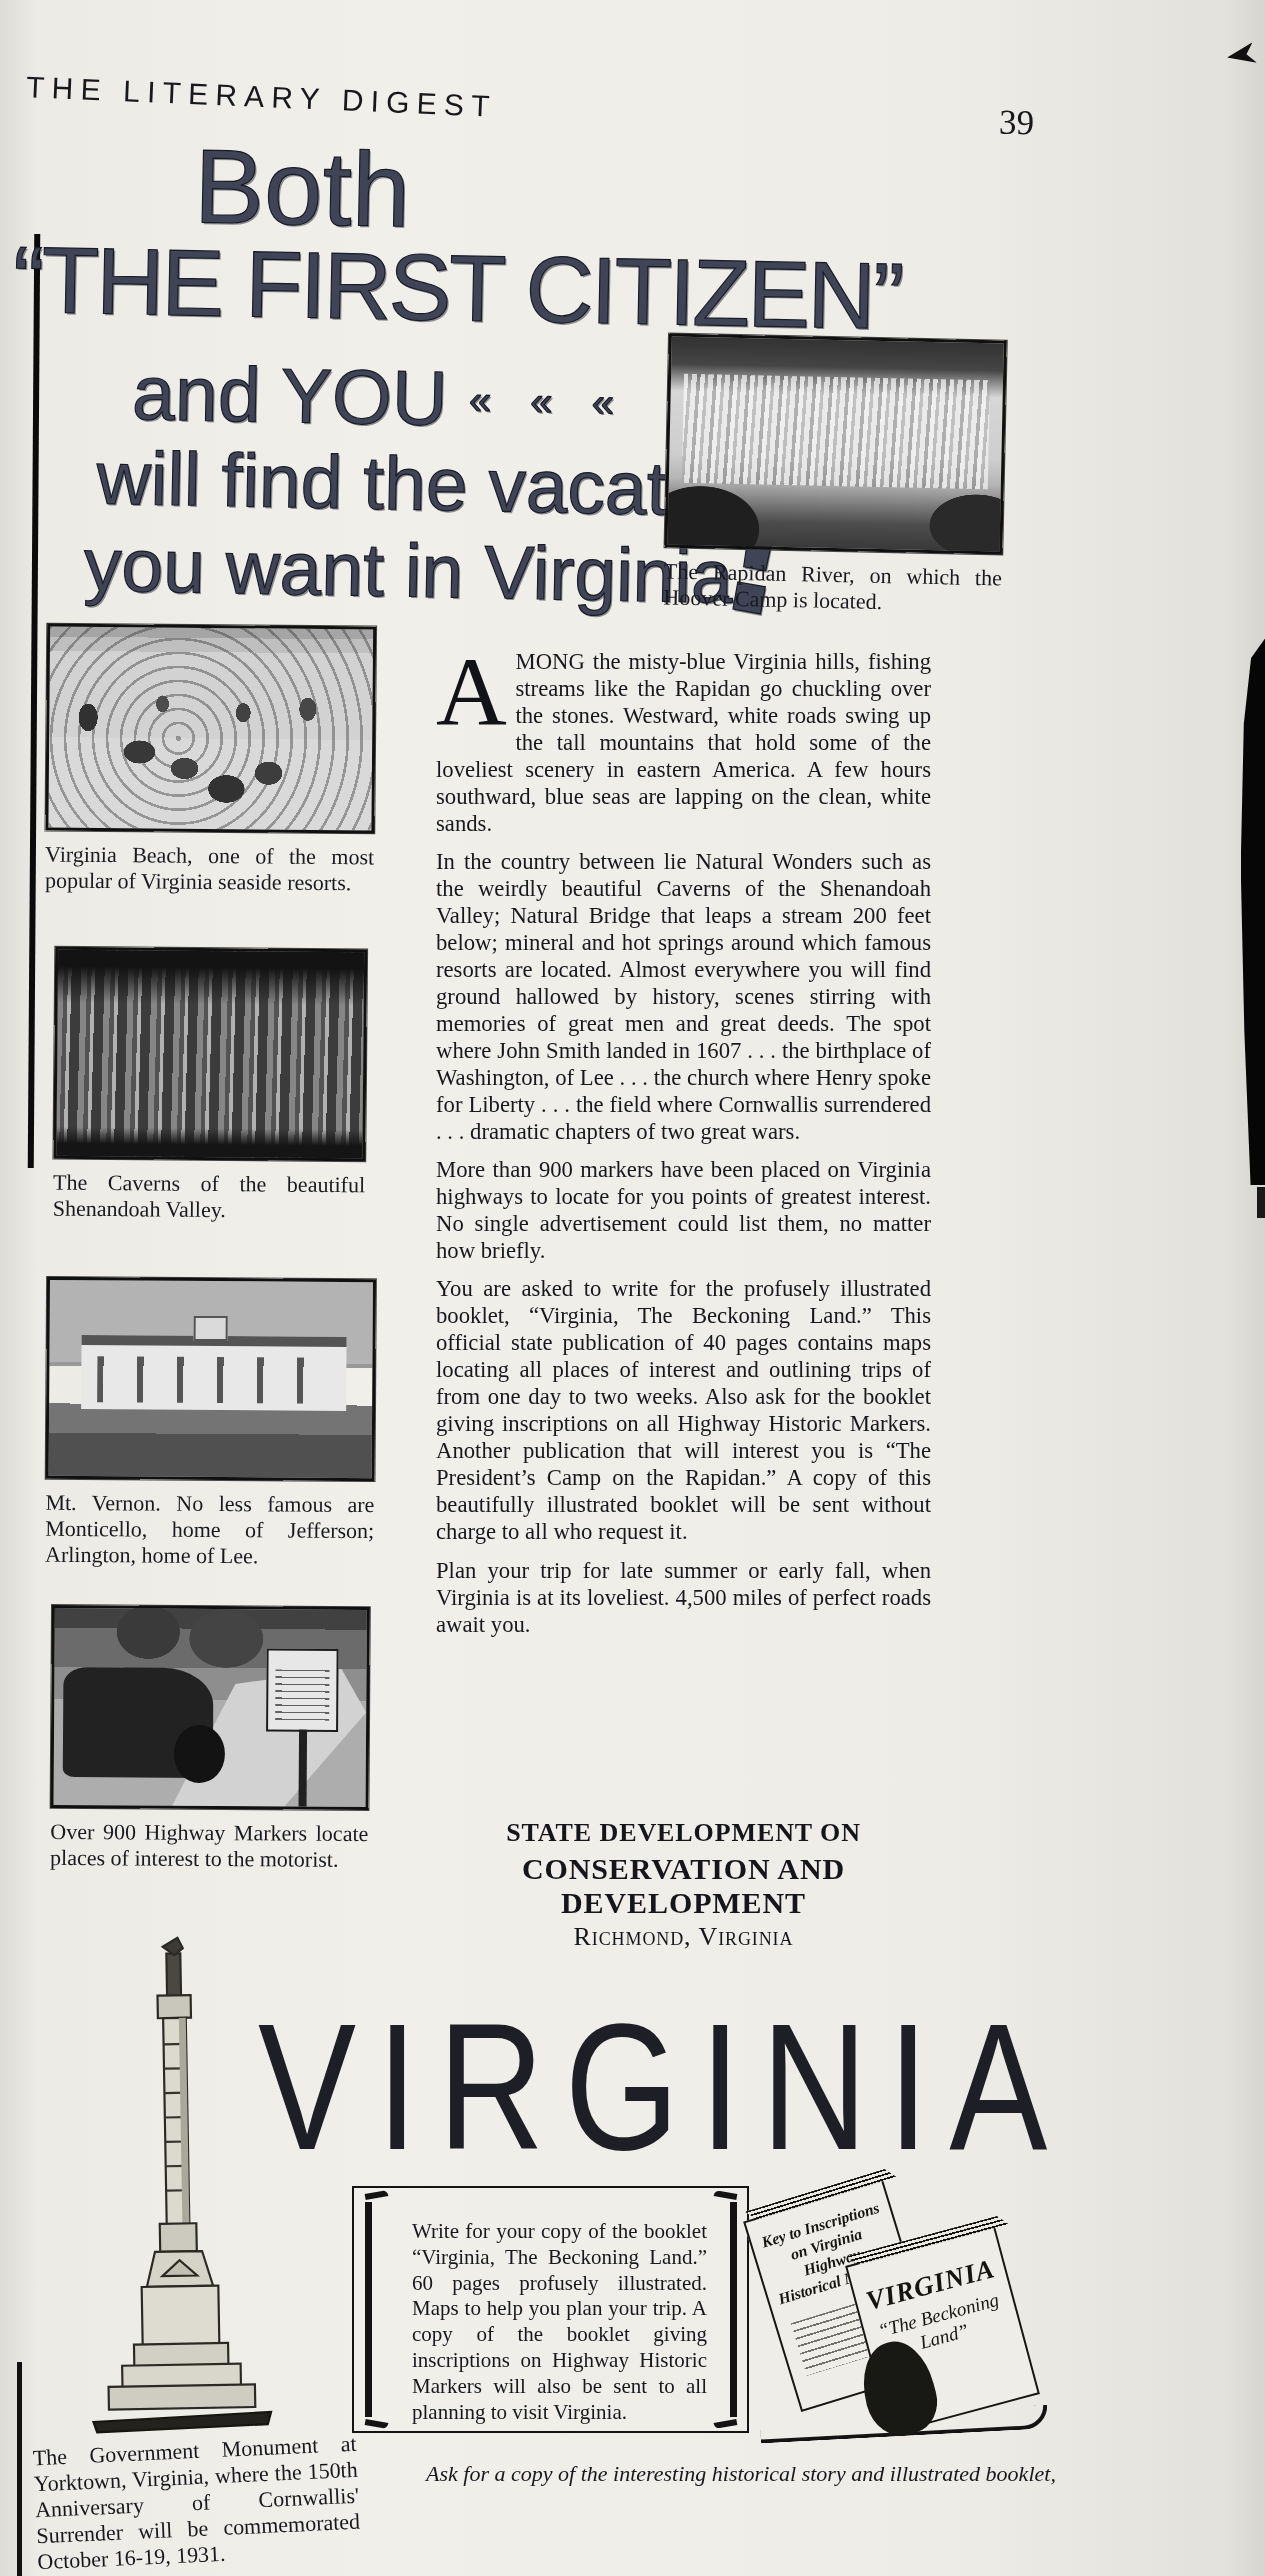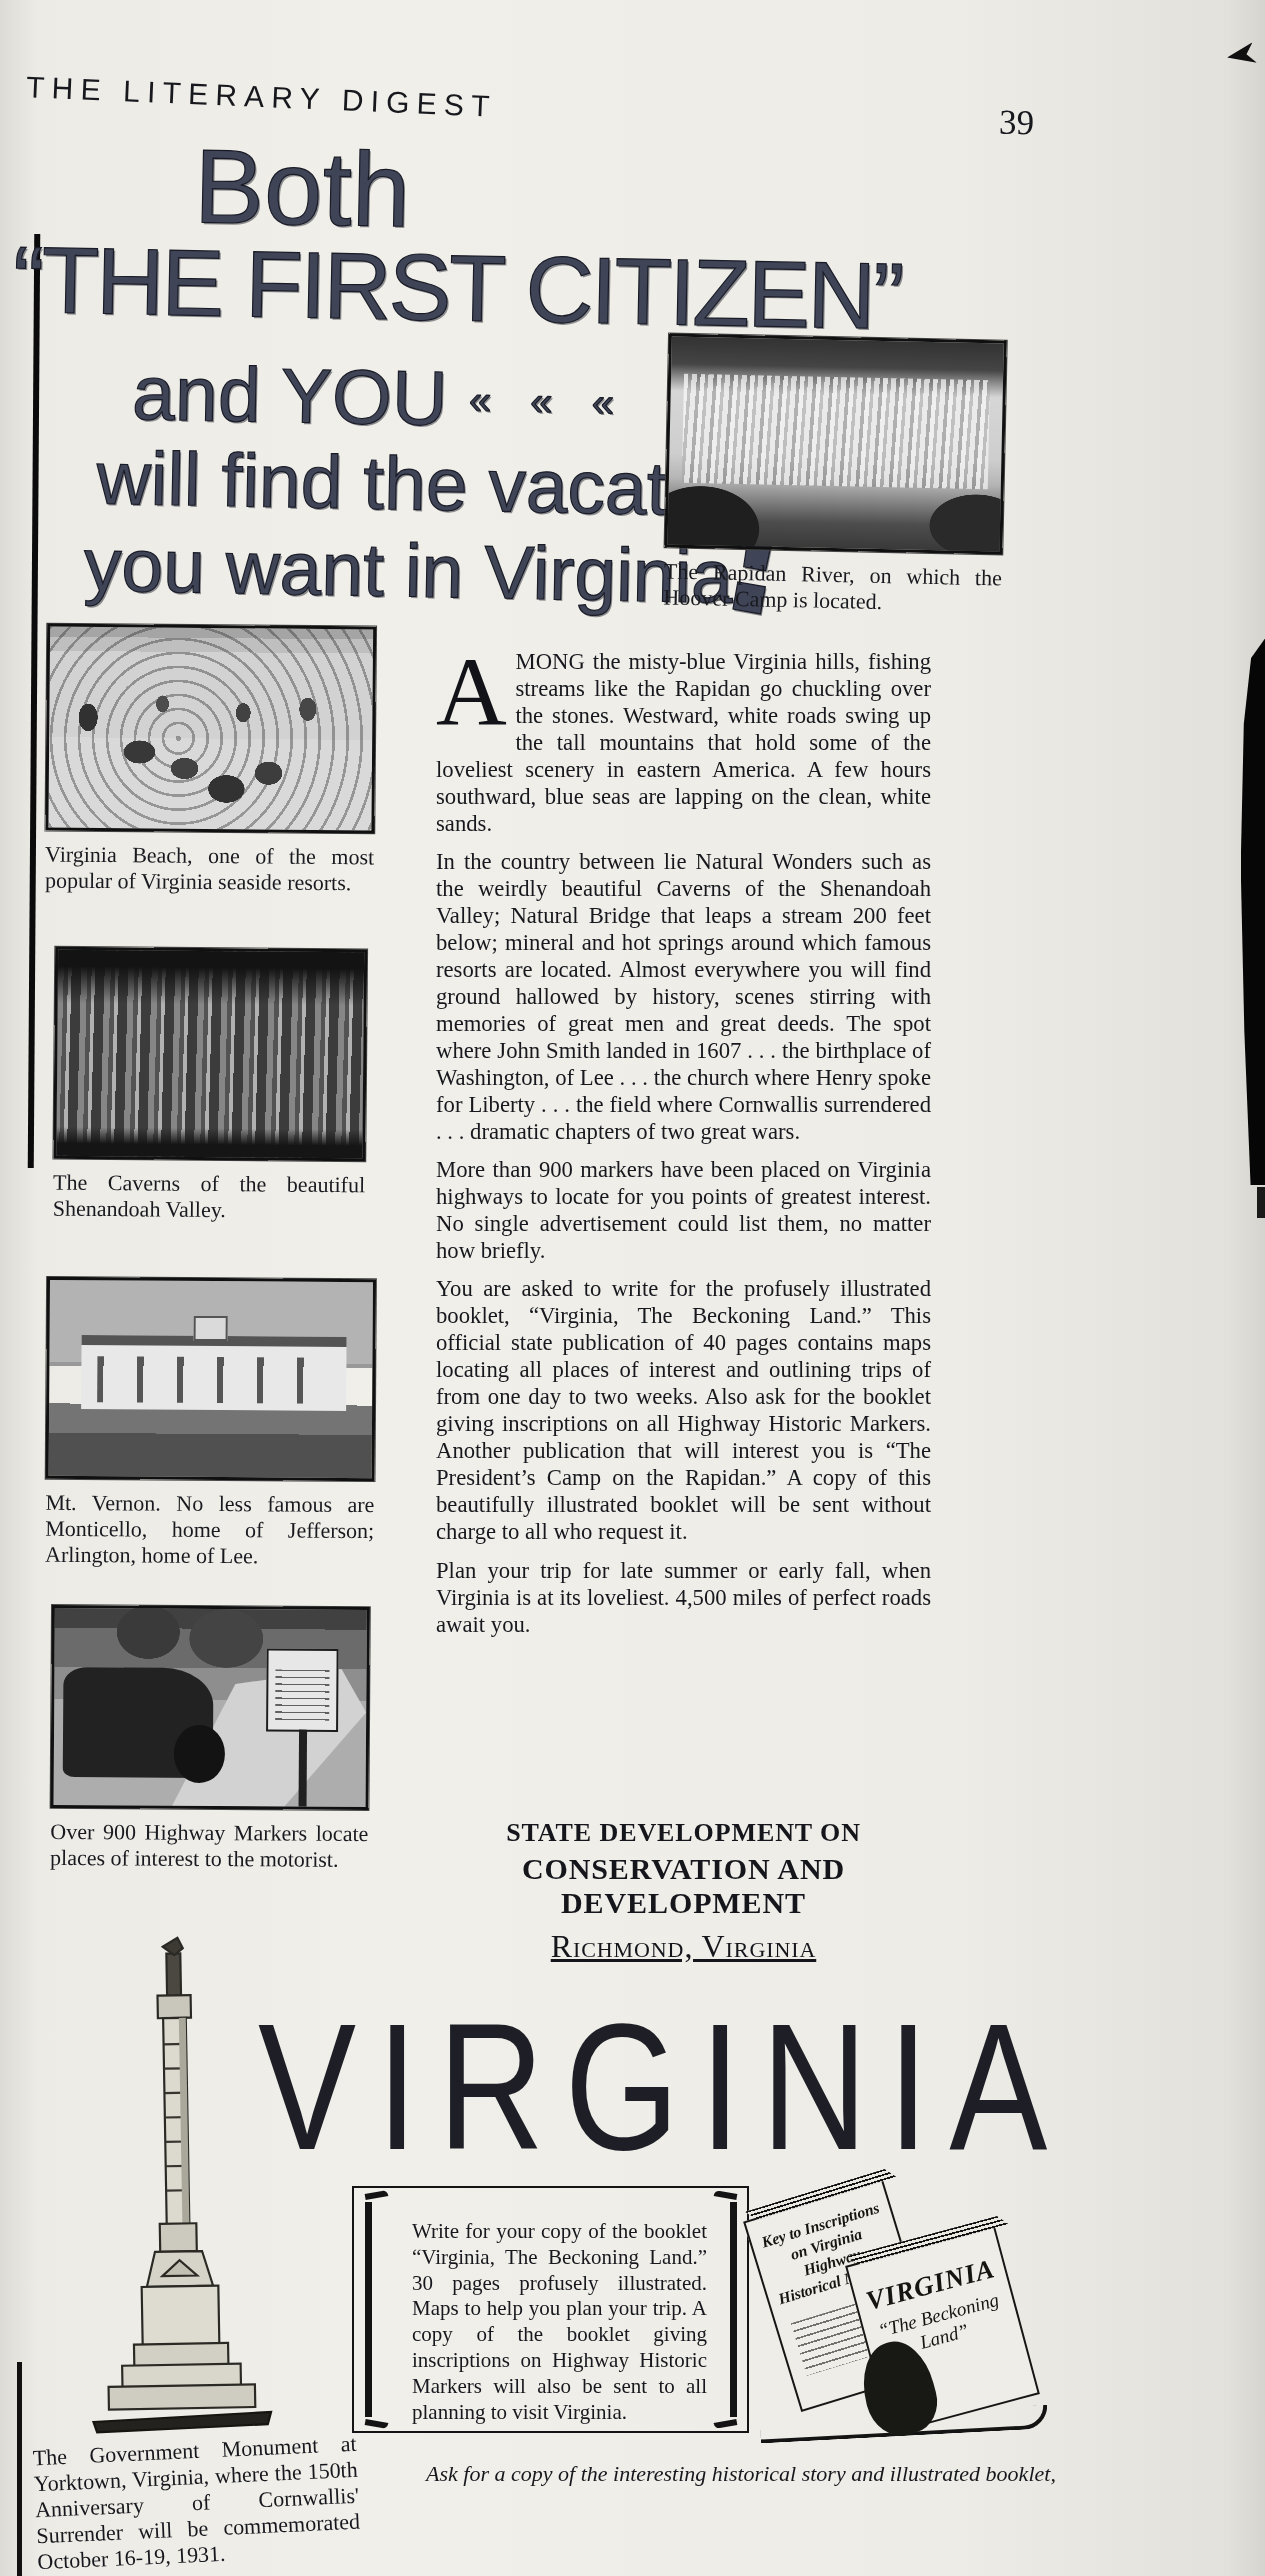--- a/index.html
+++ b/index.html
@@ -104,21 +104,21 @@
   .bodycol { position:absolute; left:436px; top:648px; width:495px; font-size:22.7px; line-height:1.19;
     text-align:justify; color:#17181d; }
   .bodycol p + p { margin-top:11px; }
   .dropcap { float:left; font-size:98px; line-height:.78; padding:5.2px 8.7px 0 0; color:#121319; }
 
   
   .commission { position:absolute; left:436px; top:1818px; width:495px; text-align:center; color:#15161b; }
   .commission .c1 { font-size:26px; font-weight:bold; letter-spacing:0.9px; }
   .commission .c2 { font-size:30px; font-weight:bold; letter-spacing:0.9px; margin-top:3.5px; }
   .commission .c3 { font-size:25px; margin-top:8.7px; }
-  .commission .c4 { font-size:32px; margin-top:8px; font-variant:small-caps; letter-spacing:0.9px;text-decoration:underline; }
+  .commission .c4 { font-size:26px; margin-top:2px; font-variant:small-caps; letter-spacing:0.9px; }
 
   
   .wordmark { position:absolute; left:258px; top:1997px; font-family:"Liberation Sans",sans-serif;
     font-size:150px; letter-spacing:21px; line-height:1; color:#1e1f26;
     transform:scaleY(1.2) scaleX(.98); transform-origin:left top; white-space:nowrap; }
   .monument { position:absolute; left:84px; top:1936px; width:192px; height:501px; transform:rotate(-1deg); }
 
   .bookbox { position:absolute; left:352px; top:2186px; width:397px; height:247px;
     border:2.6px solid #141414; padding:31px 40px 0 58px; }
   .bookbox p { font-size:21px; line-height:1.23; text-align:justify; color:#17181d; }
@@ -245,21 +245,21 @@
         <path d="M6 556 L210 548 L206 562 L10 568 Z" fill="#23221e" stroke="#16150f"></path>
       </g>
     </svg>
   </div>
 
   <div class="wordmark">VIRGINIA</div>
 
   <div class="bookbox">
     <div class="bracket left"></div>
     <div class="bracket right"></div>
-    <p>Write for your copy of the booklet “Virginia, The Beckoning Land.”  30 pages profusely illustrated.  Maps to help you plan your trip.  A copy of the booklet giving inscriptions on Highway Historic Markers will also be sent to all planning to visit Virginia.</p>
+    <p>Write for your copy of the booklet “Virginia, The Beckoning Land.”  60 pages profusely illustrated.  Maps to help you plan your trip.  A copy of the booklet giving inscriptions on Highway Historic Markers will also be sent to all planning to visit Virginia.</p>
   </div>
 
   <div class="booklets">
     <div class="sled"></div>
     <div class="book book-back">
       <div class="pages"></div>
       <span>Key to Inscriptions on Virginia Highway Historical Markers</span>
       <div class="scribble"></div>
     </div>
     <div class="book book-front">

